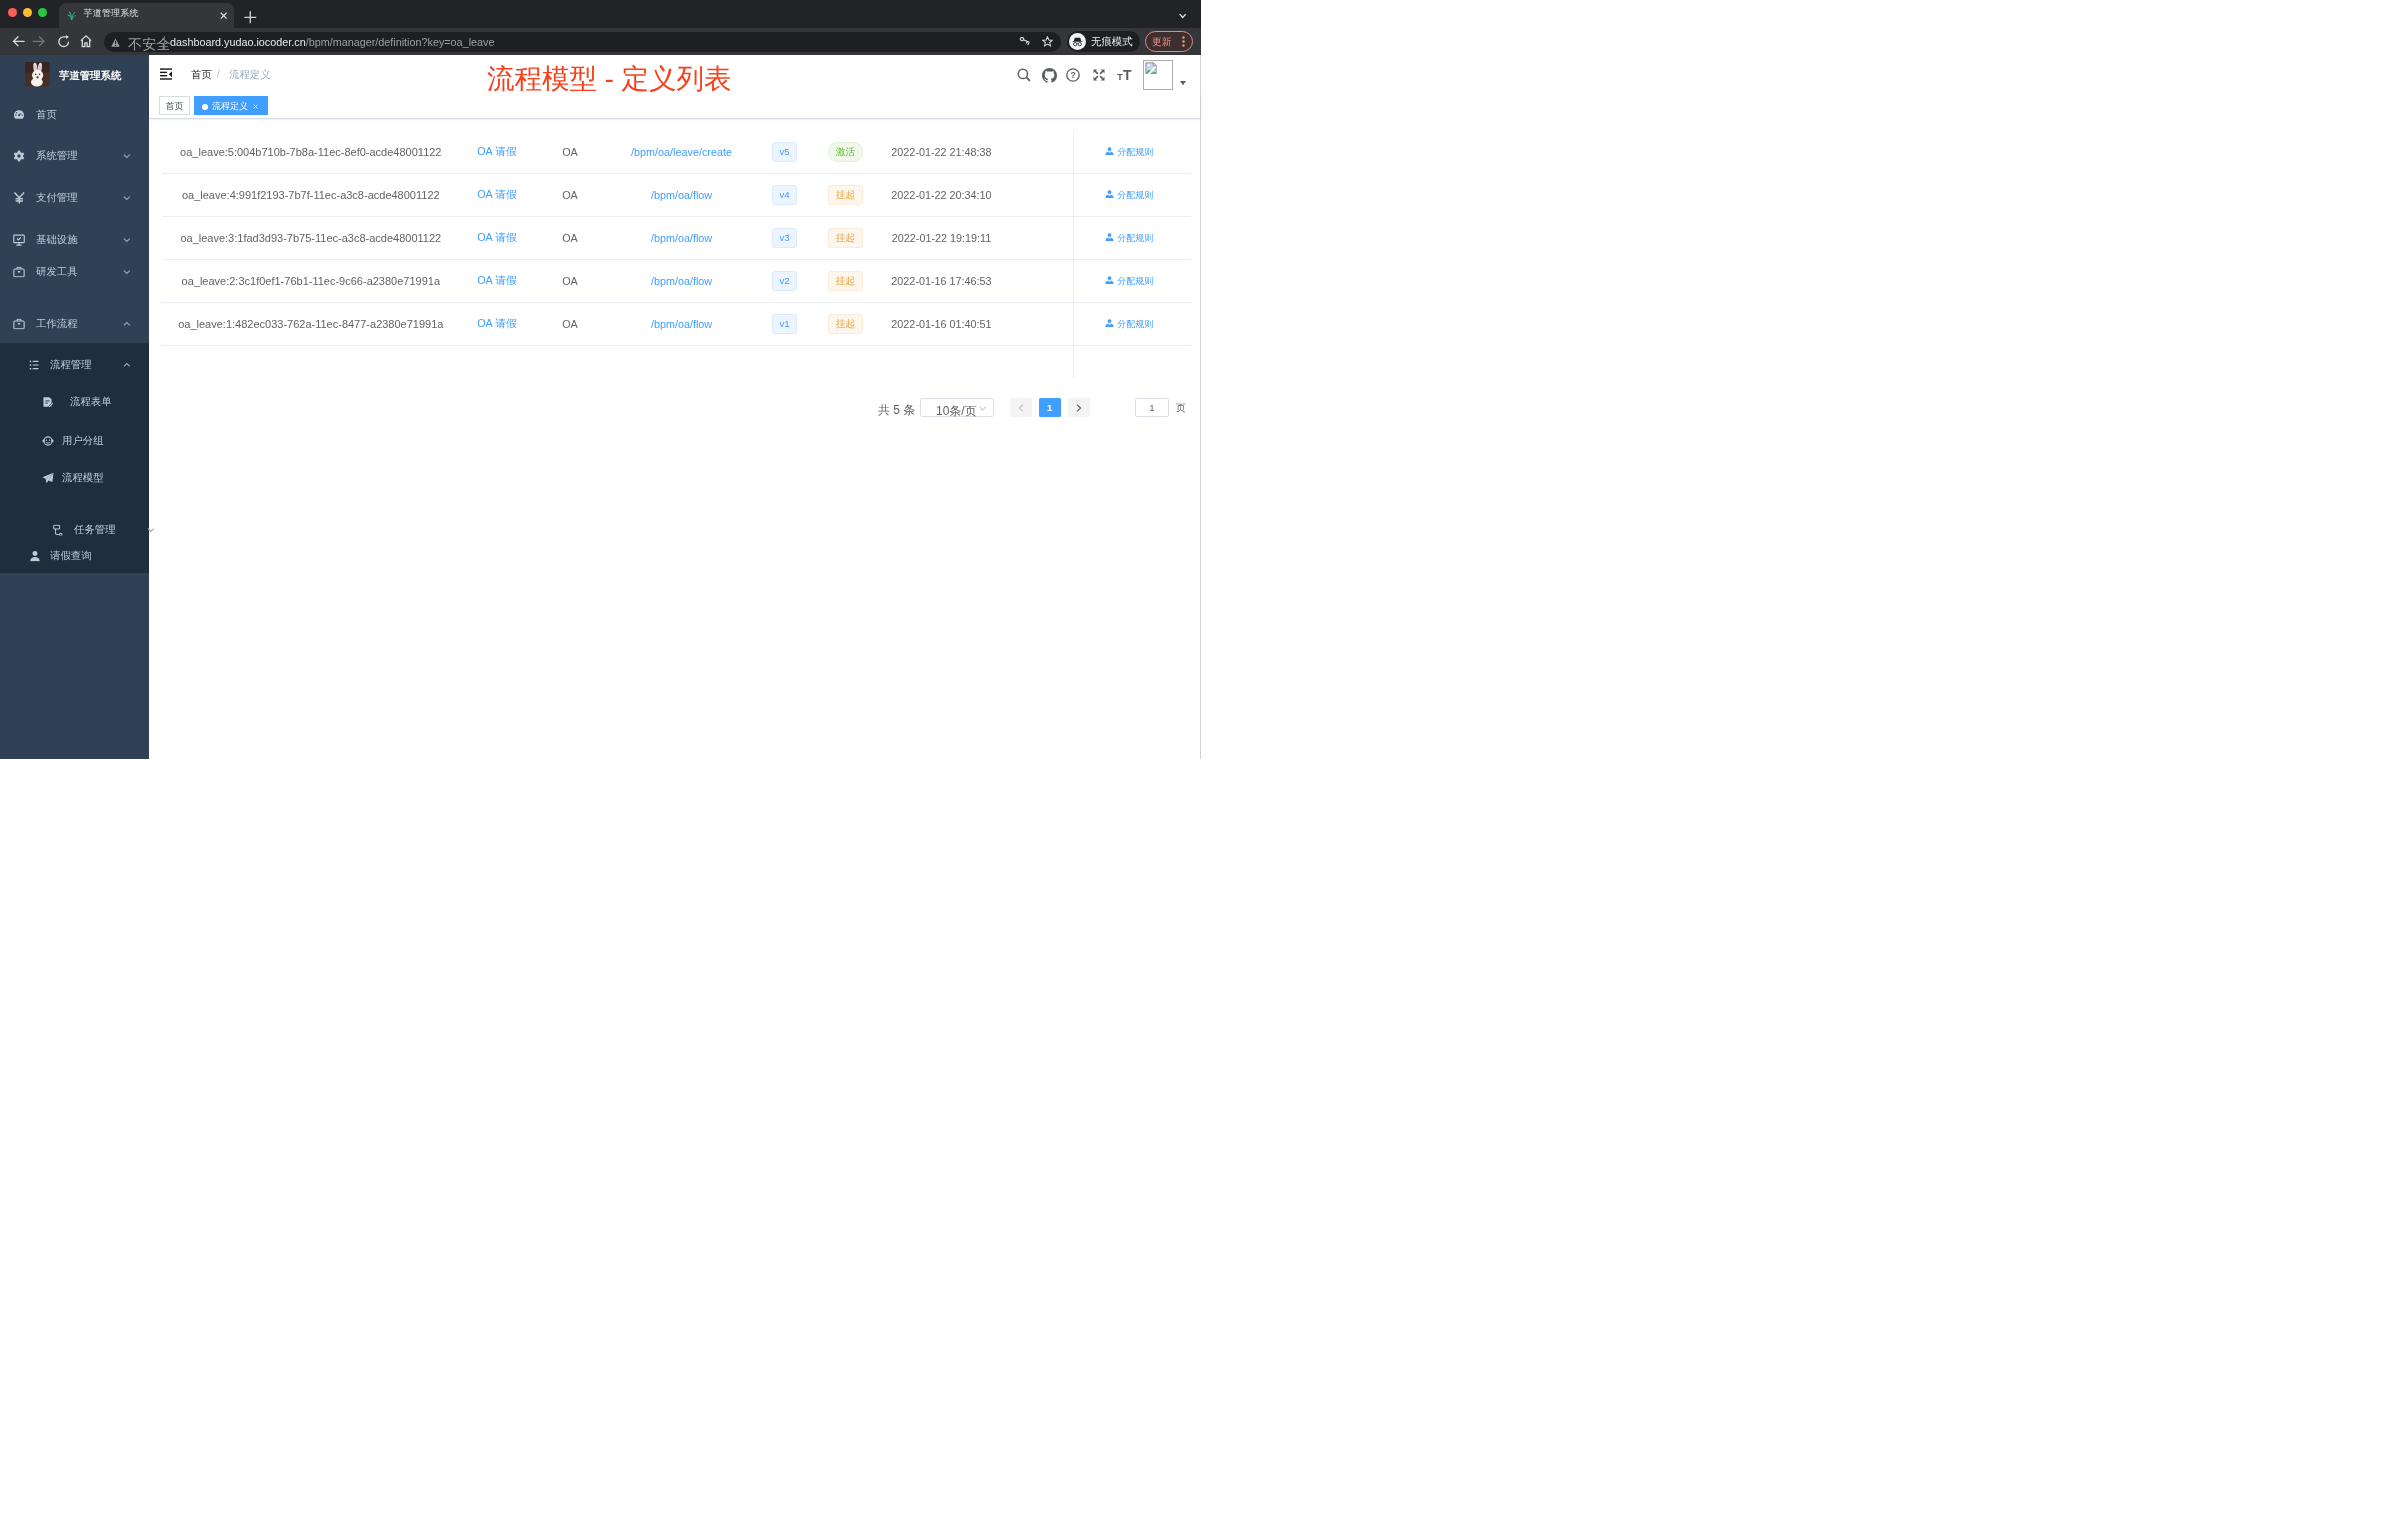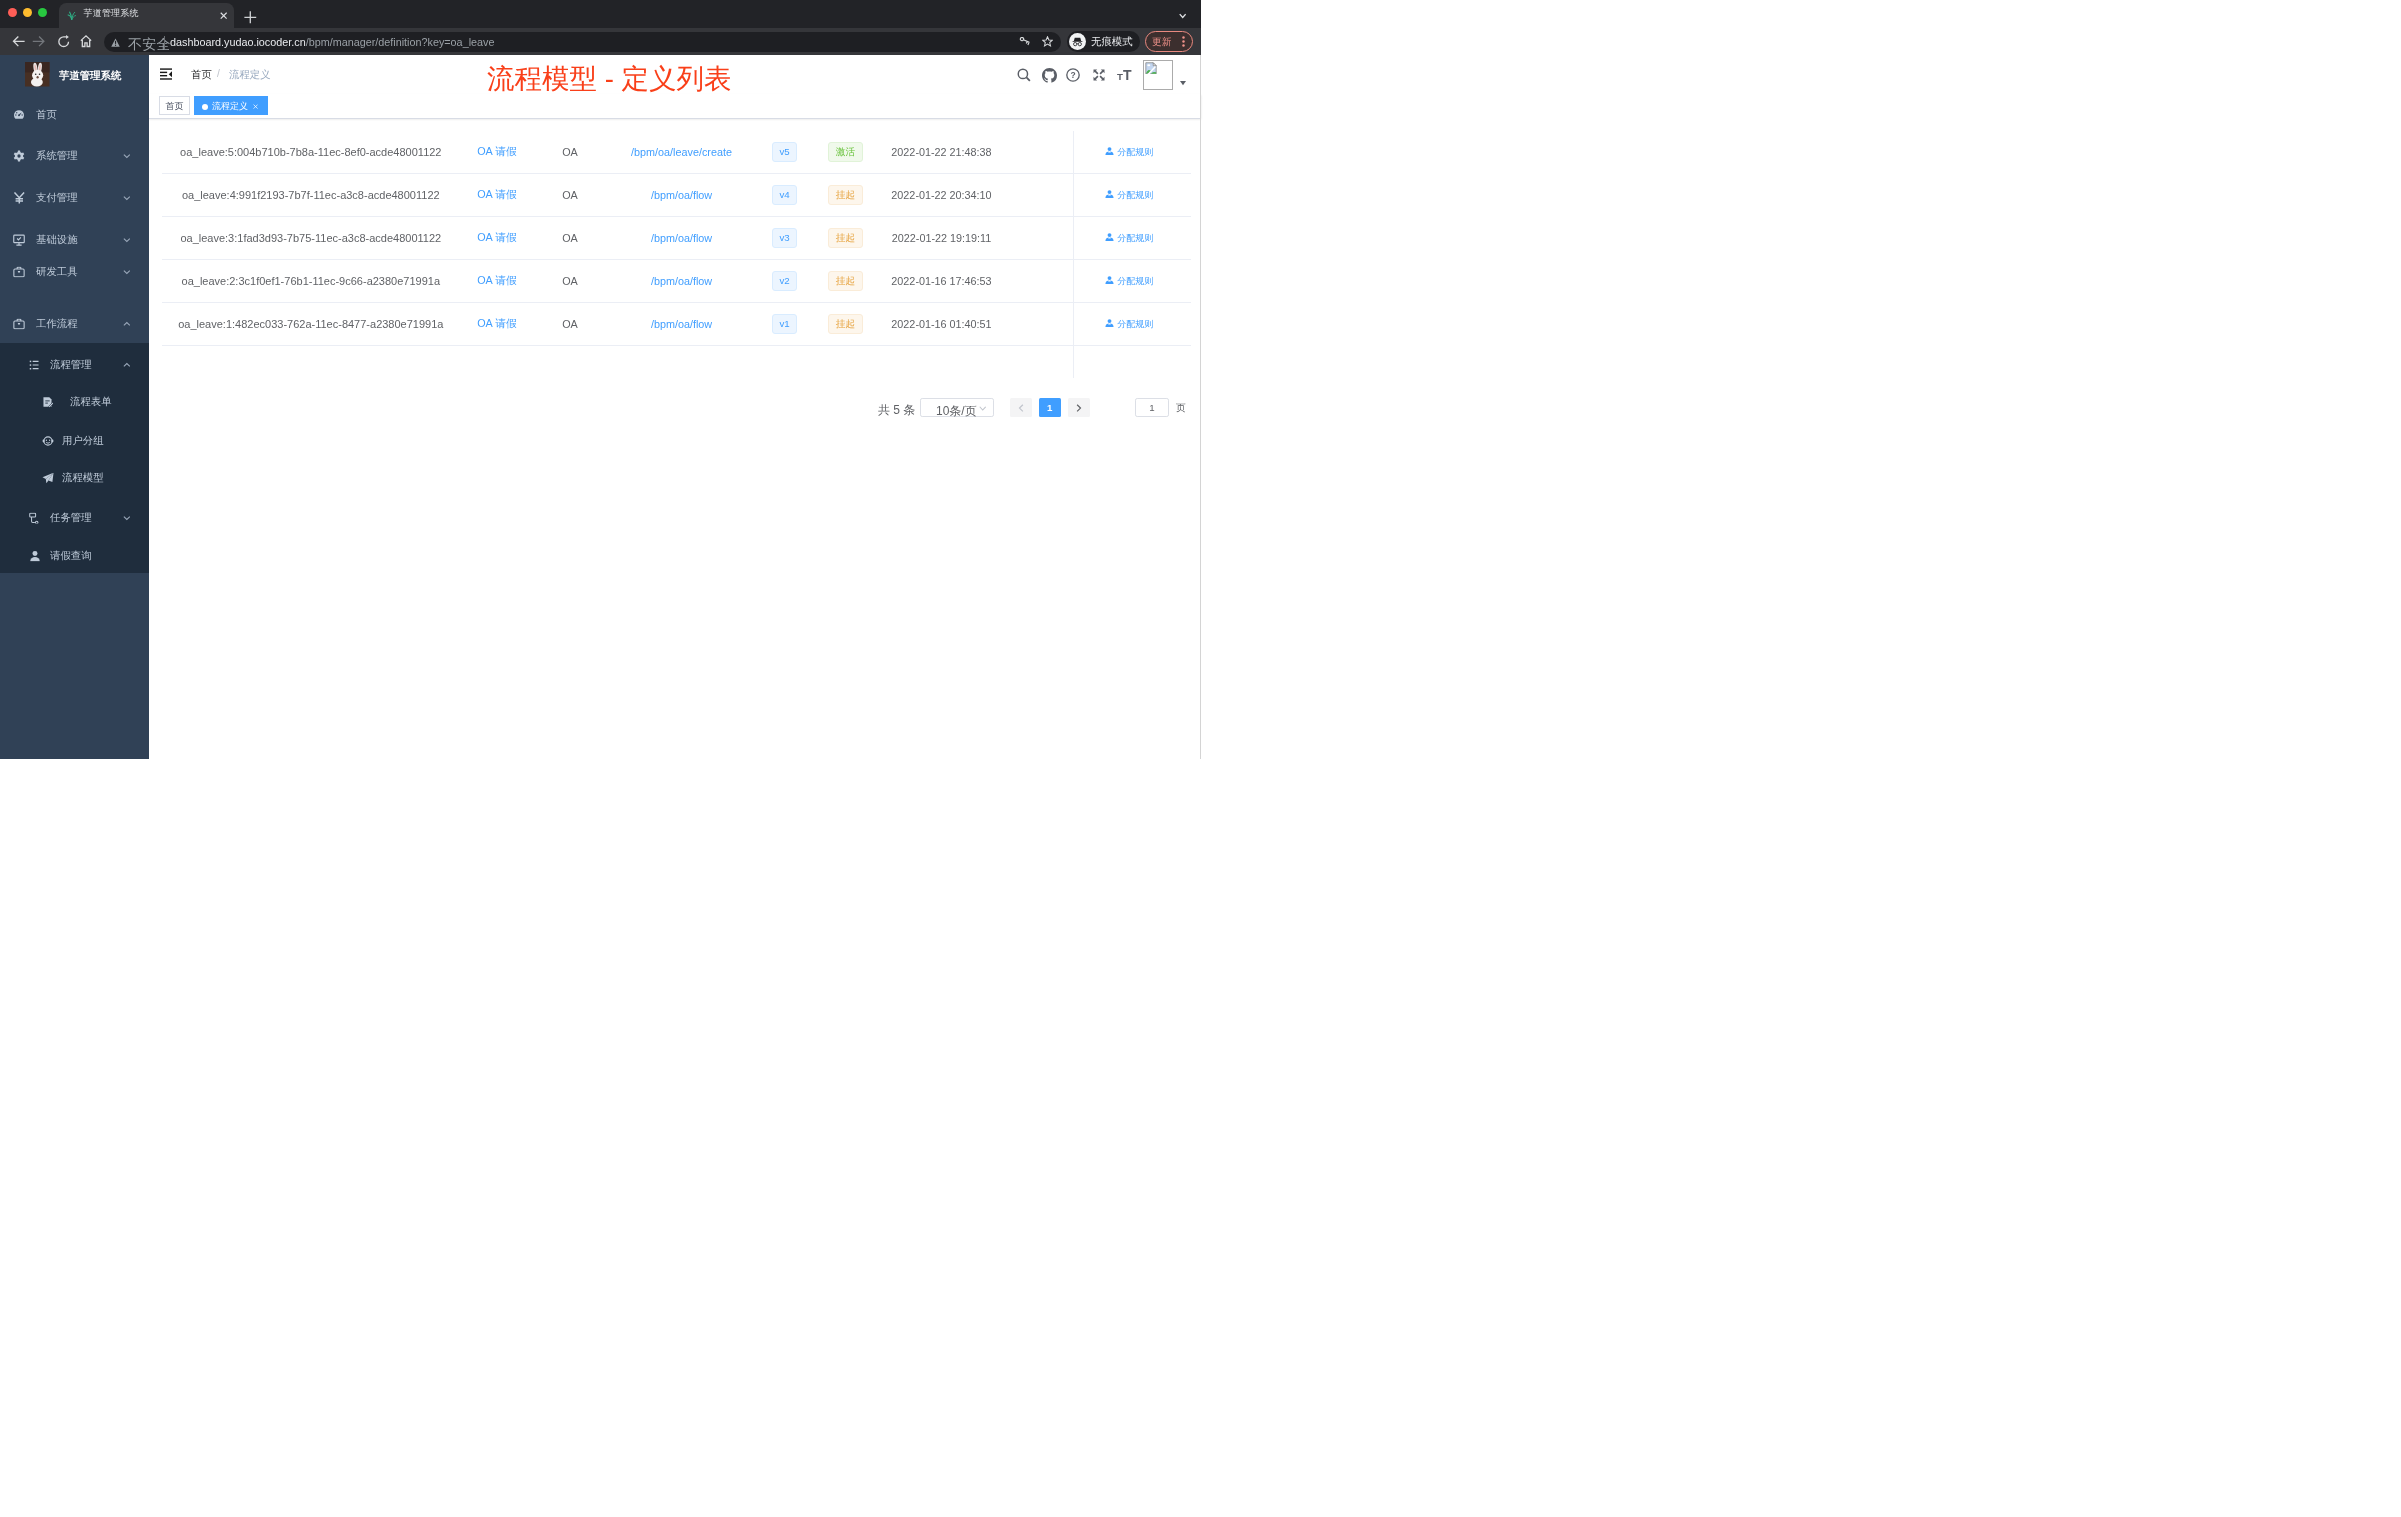--- a/index.html
+++ b/index.html
@@ -35,21 +35,21 @@
   color:#515a6e; font-weight:500; font-size:12px; }
 #thead .th { display:flex; align-items:center; justify-content:center; }
 .tr { display:flex; height:43px; border-bottom:0.7px solid #ebeef5; font-size:10.8px; color:#606266; background:#fff; }
 .tr .td { display:flex; align-items:center; justify-content:center; white-space:nowrap; }
 .c1{width:305px;} .tr .c1{transform:translateX(-3.7px);font-size:11px;} .tr .c7 div{transform:translateX(-22px);} .c2{width:60px;} .c3{width:86px;} .c4{width:137px;}
 .c5{width:69px;} .c6{width:53px;} .c7{width:183px;} .csp{width:18px;} .c8{width:112px;}
 a.lnk { color:#409eff; text-decoration:none; }
 .vtag { display:inline-block; height:20px; line-height:18.6px; padding:0 6.7px; font-size:9.7px;
   background:#ecf5ff; border:0.7px solid #d9ecff; color:#409eff; border-radius:3px; }
 .gtag { display:inline-block; height:20px; line-height:18.6px; padding:0 6.7px; font-size:9.7px;
-  background:#f0f9eb; border:0.7px solid #e1f3d8; color:#67c23a; border-radius:3px; }
+  background:#f0f9eb; border:0.7px solid #e1f3d8; color:#67c23a; border-radius:9px; }
 .ytag { display:inline-block; height:20px; line-height:18.6px; padding:0 6.7px; font-size:9.7px;
   background:#fdf6ec; border:0.7px solid #faecd8; color:#e6a23c; border-radius:3px; }
 .op { color:#409eff; font-size:9px; white-space:nowrap; }
 #fixline { position:absolute; left:911px; top:0; width:0.7px; background:#ebeef5;
   box-shadow:-4.5px 0 6px -3px rgba(0,0,0,.10); }
 
 #pager { position:absolute; left:0; top:0; width:1201px; height:0; }
 .pg { position:absolute; font-size:9.7px; color:#606266; }
 .pgbox { position:absolute; height:19.3px; border:0.7px solid #dcdfe6; border-radius:2.2px; background:#fff; }
 .pgbtn { position:absolute; height:19.3px; border-radius:1.5px; background:#f4f4f5; text-align:center; line-height:19.3px; }
@@ -259,21 +259,21 @@
       <span class="txt" style="left:62px">用户分组</span>
     </div>
     <div class="mi" style="top:403px; height:39px;">
       <svg class="ic" style="left:42px" width="12" height="11" viewBox="0 0 16 15">
           <path d="M15.5 0.5 L0.5 6.5 L5 9 Z" fill="#bfcbd9"></path>
           <path d="M15.5 0.5 L5 9 L5.8 14.5 L8.6 10.9 Z" fill="#bfcbd9"></path>
           <path d="M15.5 0.5 L8.6 10.9 L14 13 Z" fill="#bfcbd9"></path>
         </svg>
       <span class="txt" style="left:62px">流程模型</span>
     </div>
-    <div class="mi" style="top:443px; height:39px;">
+    <div class="mi" style="top:455px; height:39px;margin-left:24px;">
       <svg class="ic" style="left:29px" width="11" height="11" viewBox="0 0 15 15">
           <rect x="1" y="1" width="8" height="5" rx="1" fill="none" stroke="#bfcbd9" stroke-width="1.4"></rect>
           <path d="M3.5 6 V12 A1.5 1.5 0 0 0 5 13.5 H8" stroke="#bfcbd9" stroke-width="1.4" fill="none"></path>
           <circle cx="10.5" cy="13.5" r="1.7" fill="none" stroke="#bfcbd9" stroke-width="1.4"></circle>
         </svg>
       <span class="txt" style="left:50px">任务管理</span>
       <svg class="chev" viewBox="0 0 13 13">
           <path d="M2.5 4.5 L6.5 8.5 L10.5 4.5" stroke="#9aa8ba" stroke-width="1.4" fill="none"></path>
         </svg>
     </div>

